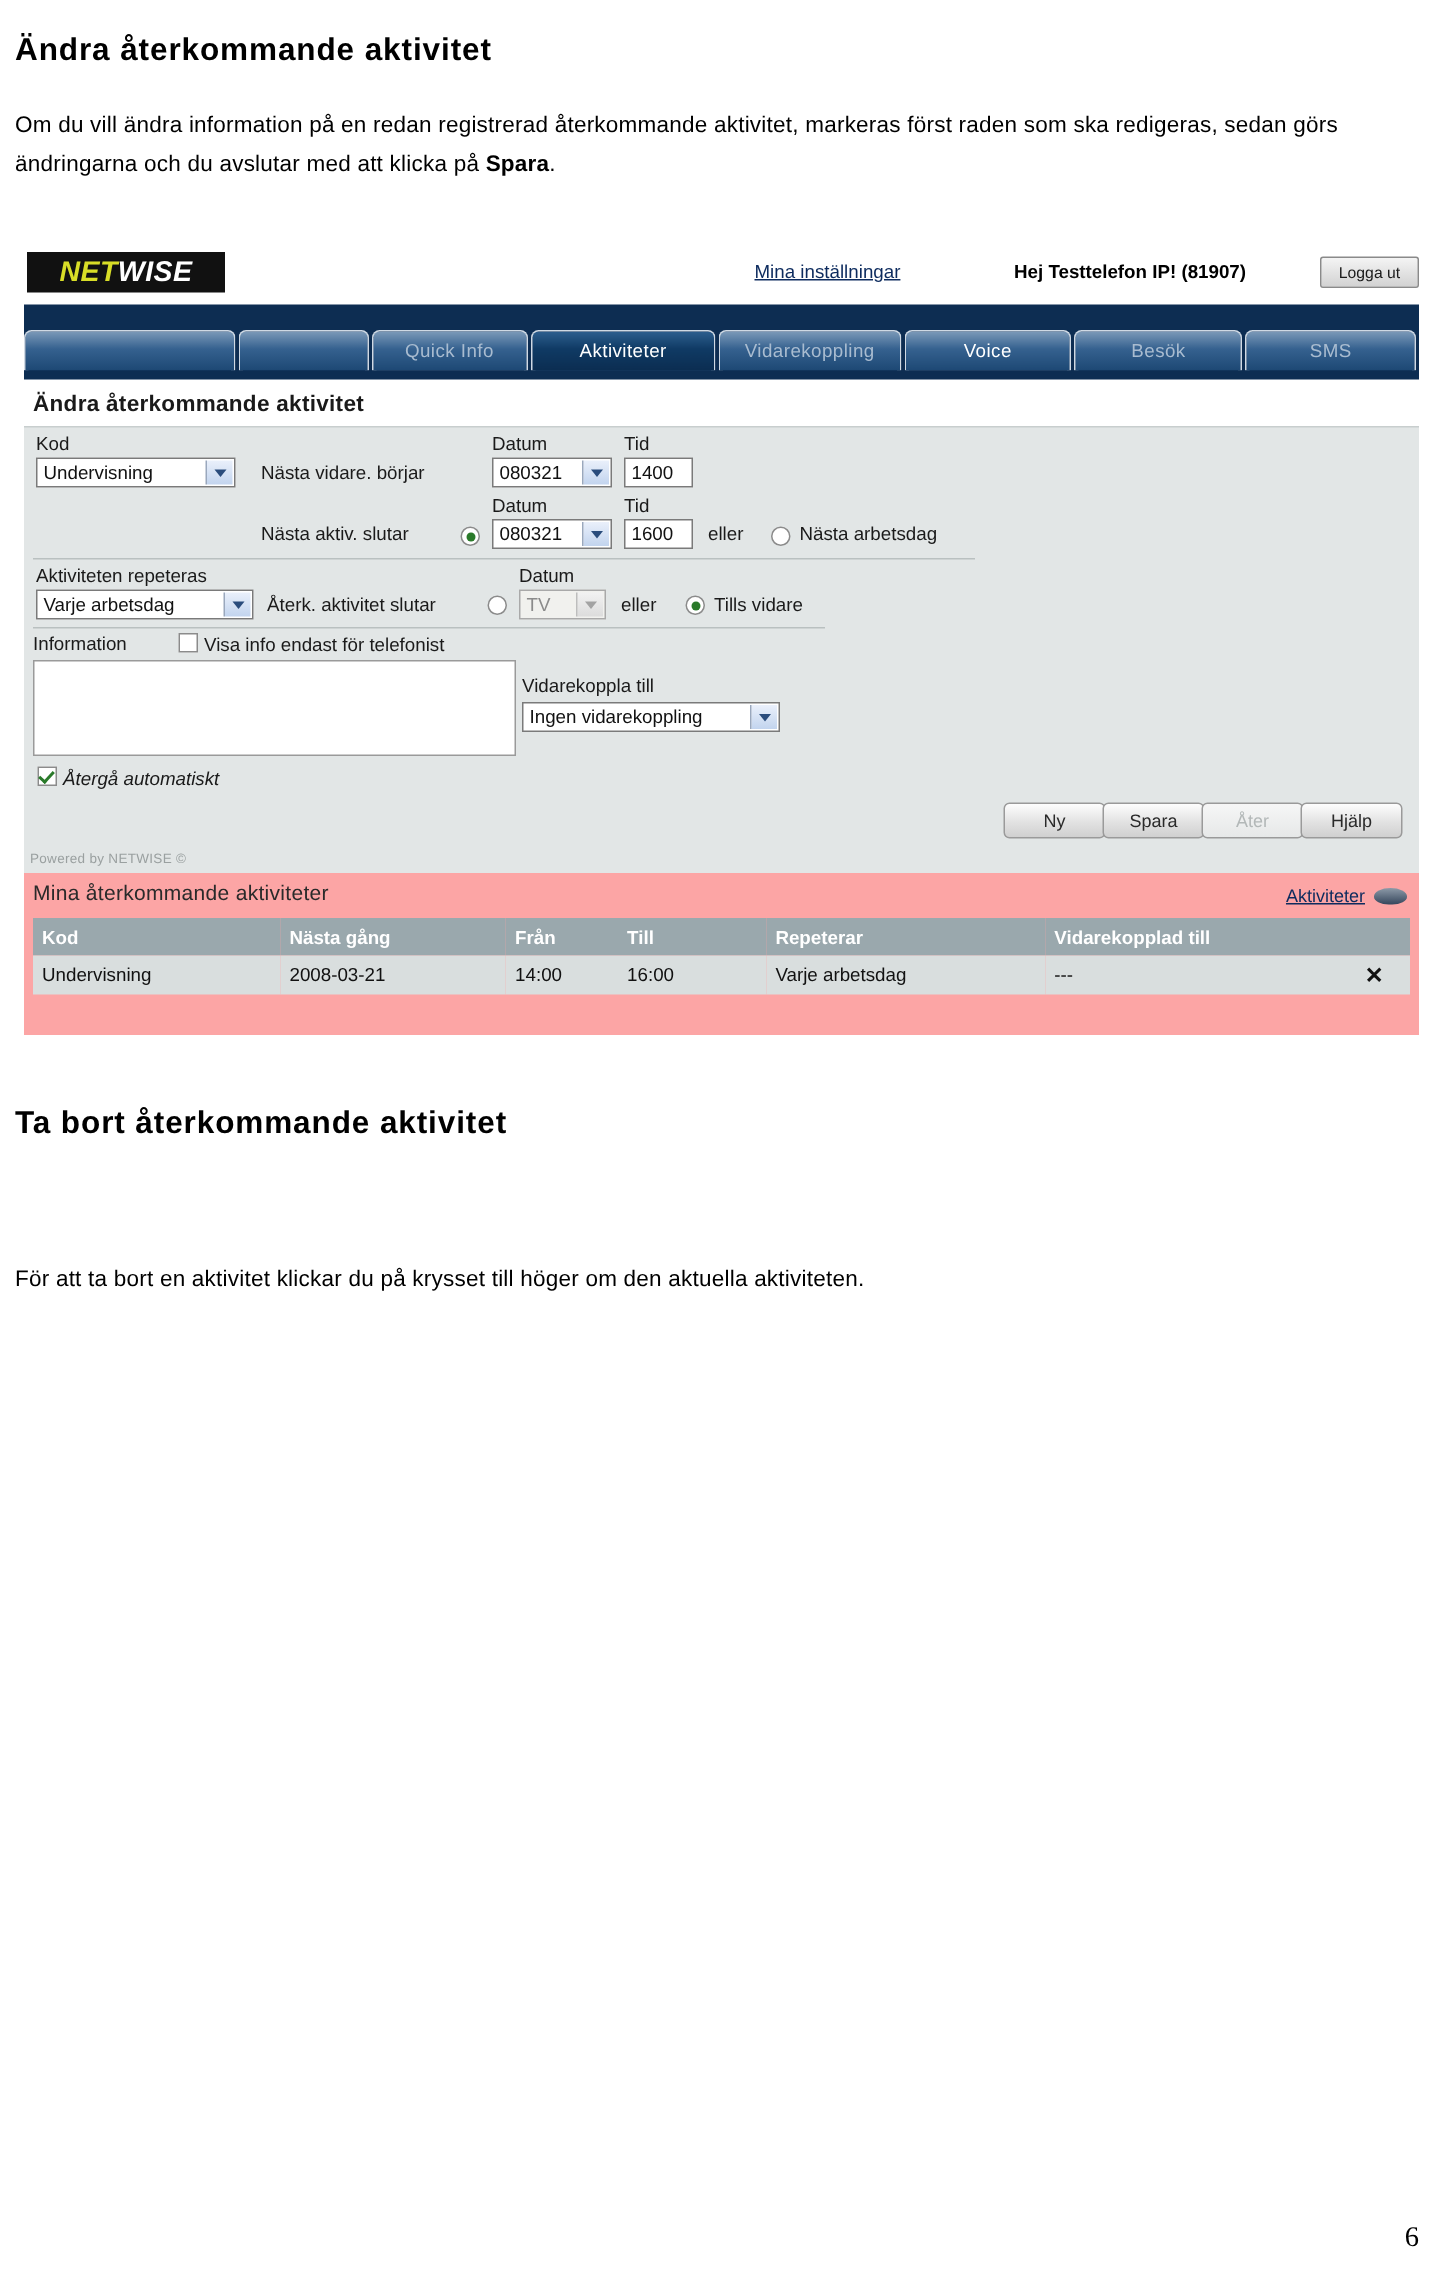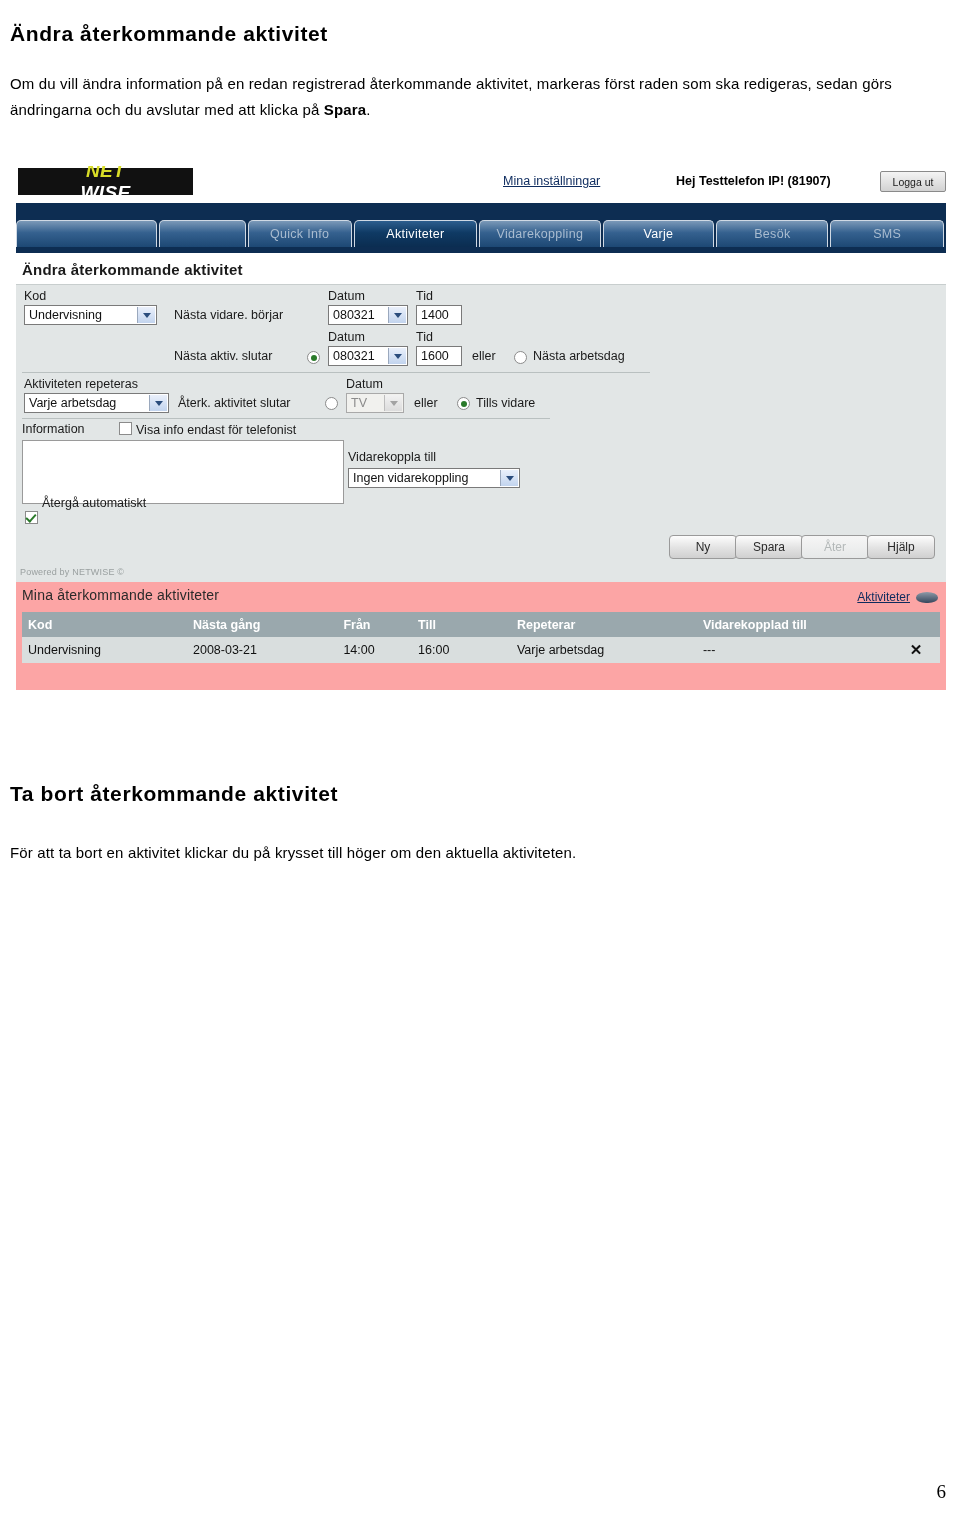--- a/index.html
+++ b/index.html
@@ -30,21 +30,21 @@
     position: absolute;
     font-size: 15px;
     line-height: 26px;
     letter-spacing: 0.15px;
     color: #000;
   }
   .doc-p b { font-weight: bold; }
 
   #heading-change  { left: 10px; top: 8px;  width: 700px; }
   #para-change     { left: 10px; top: 56px; width: 940px; }
-  #heading-delete  { left: 10px; top: 768px; width: 700px; }
+  #heading-delete  { left: 10px; top: 723px; width: 700px; }
   #para-delete     { left: 10px; top: 825px; width: 940px; }
 
   .page-number {
     position: absolute;
     right: 14px;
     bottom: 18px;
     font-family: "Liberation Serif", serif;
     font-size: 19px;
     color: #000;
   }
@@ -64,32 +64,31 @@
   
   .app-header {
     position: relative;
     height: 37px;
     background: #ffffff;
   }
   .logo {
     position: absolute;
     left: 2px;
     top: 2px;
-    width: 175px;
+    width: 132px;
     height: 27px;
     background: #111111;
     color: #ffffff;
     font-style: italic;
     font-weight: bold;
     font-size: 19px;
     letter-spacing: 0.3px;
     display: flex;
     align-items: center;
     justify-content: center;
-    flex-direction: column;
   }
   .logo .lg-a { color: #d8dd27; }
   .logo .lg-b { color: #ffffff; }
 
   .settings-link {
     position: absolute;
     left: 487px;
     top: 8px;
     font-size: 12.5px;
     color: #0d2b5e;
@@ -382,21 +381,21 @@
     <div class="greeting">Hej Testtelefon IP! (81907)</div>
     <div class="logout-btn">Logga ut</div>
   </div>
 
   <div class="nav-strip">
     <div class="nav-tab blank" style="width:146px"></div>
     <div class="nav-tab blank" style="width:90px"></div>
     <div class="nav-tab" style="width:108px">Quick Info</div>
     <div class="nav-tab active" style="width:128px">Aktiviteter</div>
     <div class="nav-tab" style="width:126px">Vidarekoppling</div>
-    <div class="nav-tab bright" style="width:116px">Varje</div>
+    <div class="nav-tab bright" style="width:116px">Voice</div>
     <div class="nav-tab" style="width:116px">Besök</div>
     <div class="nav-tab" style="width:118px">SMS</div>
   </div>
 
   <div class="app-title">Ändra återkommande aktivitet</div>
 
   <div class="form-panel">
 
     <div class="fld-label" style="left:8px; top:4px;">Kod</div>
     <div class="ui-select" style="left:8px; top:20px; width:133px;"><span>Undervisning</span><span class="arrow"></span></div>
@@ -437,21 +436,21 @@
     <div class="fld-label" style="left:6px; top:137px;">Information</div>
     <div class="ui-check" style="left:103px; top:137px;"></div>
     <div class="fld-label" style="left:120px; top:138px;">Visa info endast för telefonist</div>
 
     <div class="info-textarea" style="left:6px; top:155px; width:320px; height:62px;"></div>
 
     <div class="fld-label" style="left:332px; top:165px;">Vidarekoppla till</div>
     <div class="ui-select" style="left:332px; top:183px; width:172px;"><span>Ingen vidarekoppling</span><span class="arrow"></span></div>
 
     <div class="ui-check on" style="left:9px; top:226px;"></div>
-    <div class="fld-label" style="left:26px; top:211px;">Återgå automatiskt</div>
+    <div class="fld-label" style="left:26px; top:227px;font-style:italic;">Återgå automatiskt</div>
 
     <div class="app-btn" style="left:653px; top:250px;">Ny</div>
     <div class="app-btn" style="left:719px; top:250px;">Spara</div>
     <div class="app-btn disabled" style="left:785px; top:250px;">Åter</div>
     <div class="app-btn" style="left:851px; top:250px;">Hjälp</div>
 
     <div class="powered">Powered by NETWISE ©</div>
   </div>
 
   <div class="list-section" style="height:108px;">

